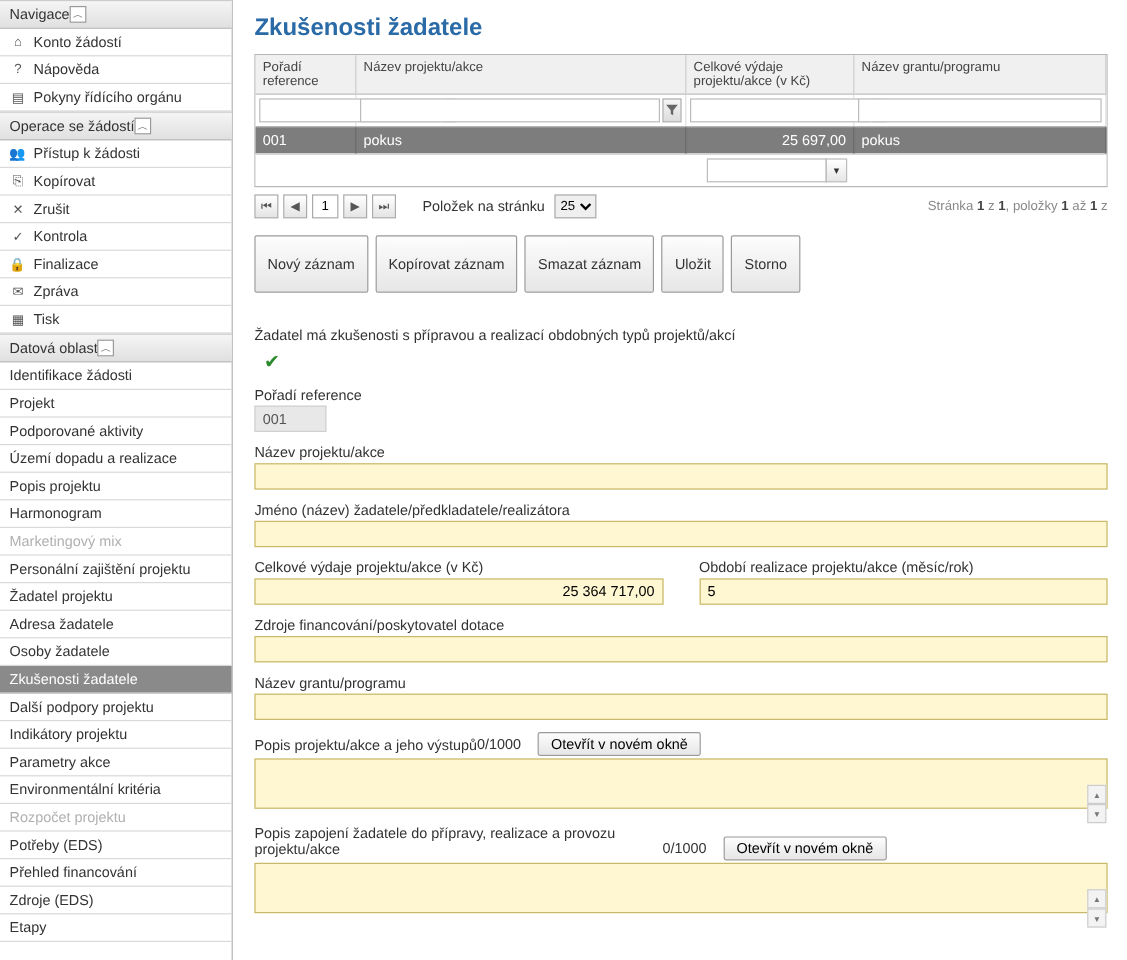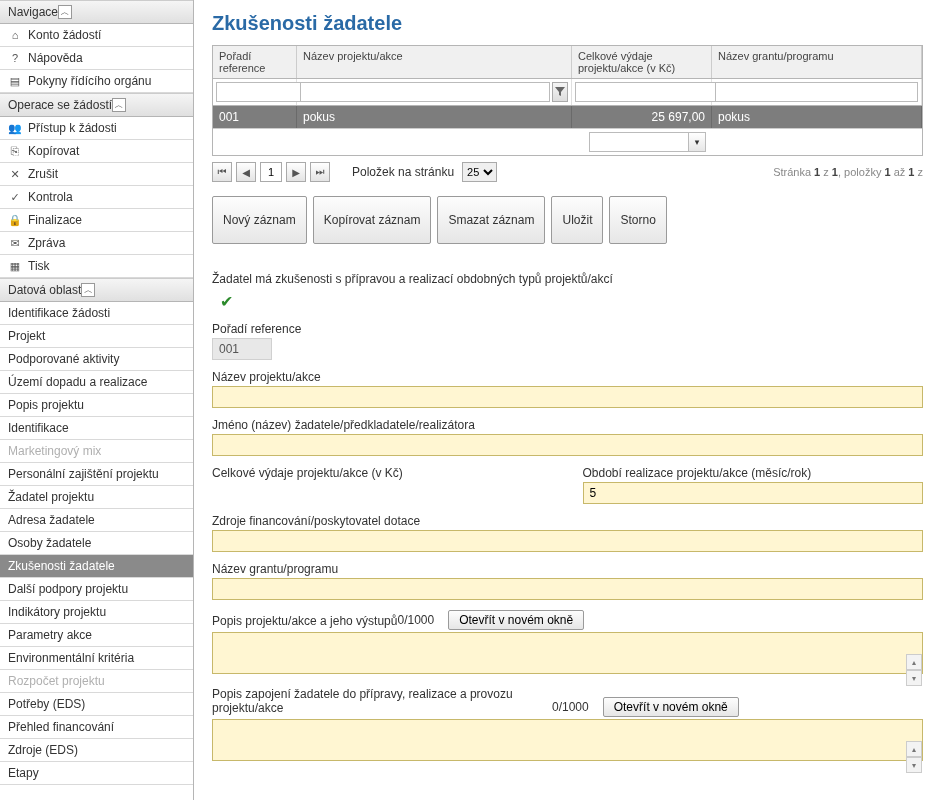--- a/index.html
+++ b/index.html
@@ -127,21 +127,21 @@
         <div class="nav-item simple">
           <span>Podporované aktivity</span>
         </div>
         <div class="nav-item simple">
           <span>Území dopadu a realizace</span>
         </div>
         <div class="nav-item simple">
           <span>Popis projektu</span>
         </div>
         <div class="nav-item simple">
-          <span>Identifikace</span>
+          <span>Harmonogram</span>
         </div>
         <div class="nav-item simple disabled">
           <span>Marketingový mix</span>
         </div>
         <div class="nav-item simple">
           <span>Personální zajištění projektu</span>
         </div>
         <div class="nav-item simple">
           <span>Žadatel projektu</span>
         </div>
@@ -278,20 +278,21 @@
       </div>
 
       <div class="field-row">
         <div class="form-label">Jméno (název) žadatele/předkladatele/realizátora</div>
         <input class="text-input" value="" style="">
       </div>
 
       <div class="field-row two-col">
         <div>
           <div class="form-label">Celkové výdaje projektu/akce (v Kč)</div>
+          <input class="text-input right" value="25 364 717,00" style="">
         </div>
         <div>
           <div class="form-label">Období realizace projektu/akce (měsíc/rok)</div>
           <input class="text-input" value="5" style="">
         </div>
       </div>
 
       <div class="field-row">
         <div class="form-label">Zdroje financování/poskytovatel dotace</div>
         <input class="text-input" value="" style="">

